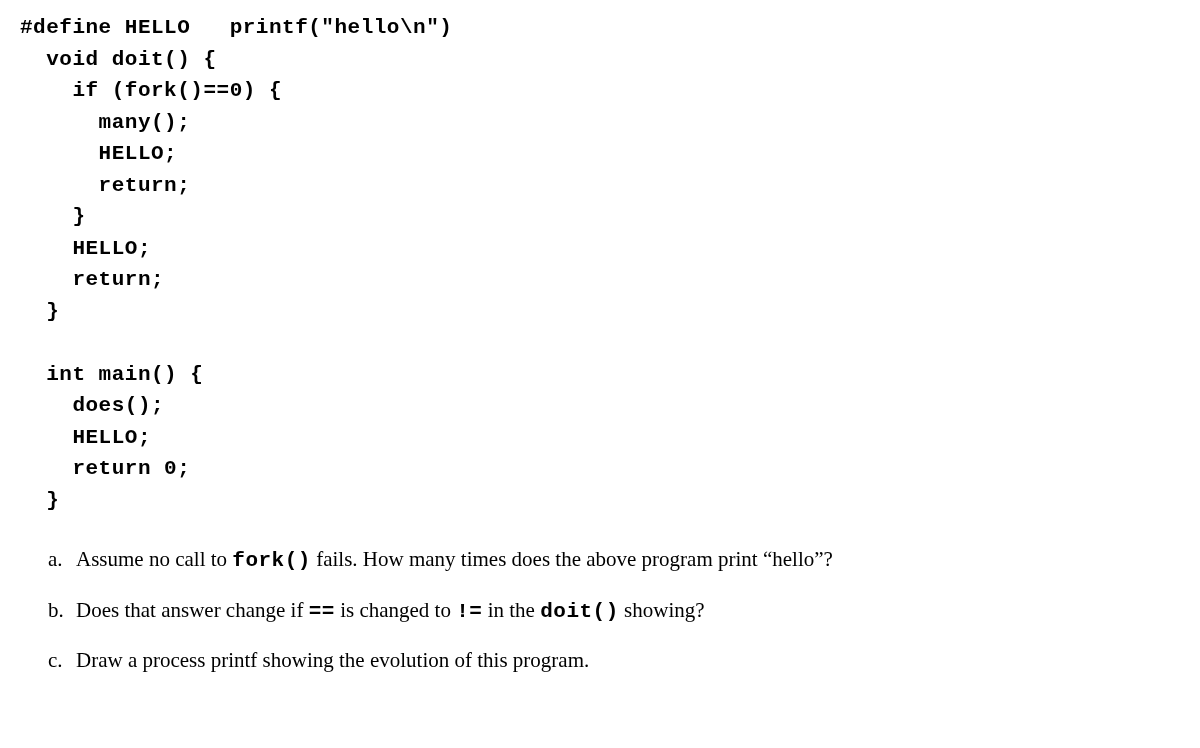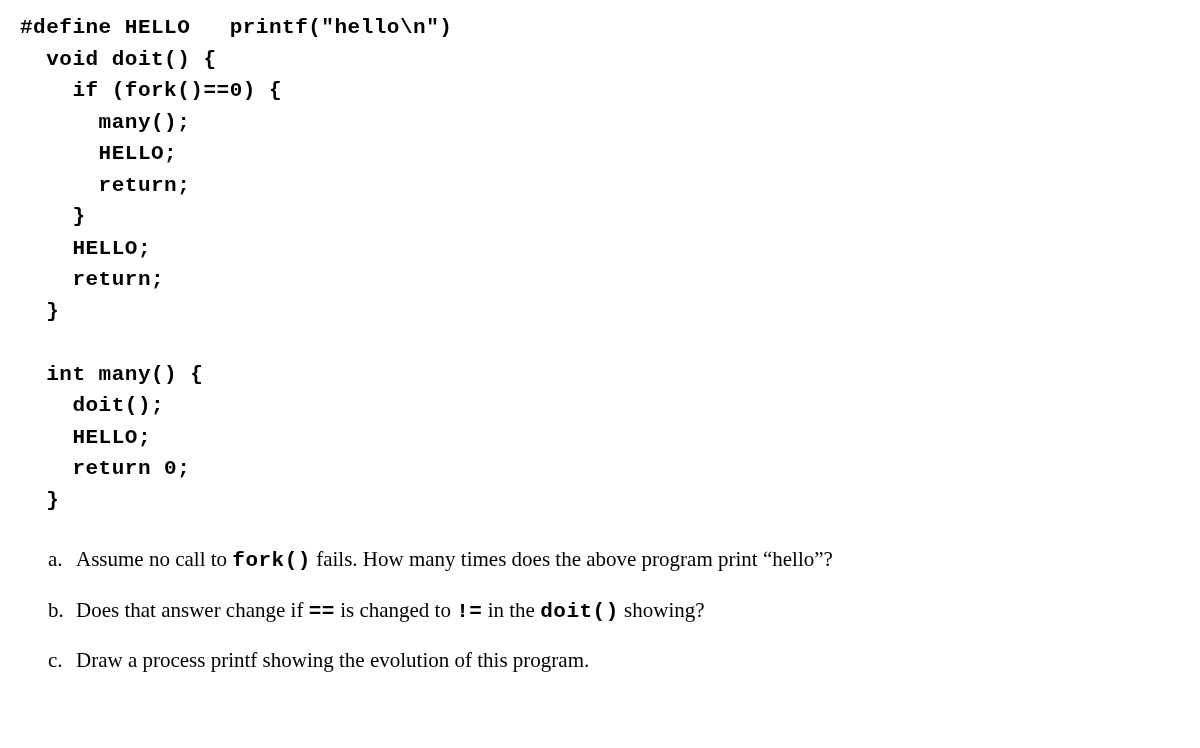--- a/index.html
+++ b/index.html
@@ -54,22 +54,22 @@
 <span>  void doit() {</span>
 <span>    if (fork()==0) {</span>
 <span>      many();</span>
 <span>      HELLO;</span>
 <span>      return;</span>
 <span>    }</span>
 <span>    HELLO;</span>
 <span>    return;</span>
 <span>  }</span>
 <span></span>
-<span>  int many() {</span>
-<span>    doit();</span>
+<span>  int main() {</span>
+<span>    does();</span>
 <span>    HELLO;</span>
 <span>    return 0;</span>
 <span>  }</span></div>
 
 <div class="questions">
 
   <div class="question">
     <span class="q-label">a.</span>
     <span class="q-text">
       <span>Assume no call to </span><span class="tt">fork()</span><span> fails.  How many times does the above program print  “hello”?</span>

